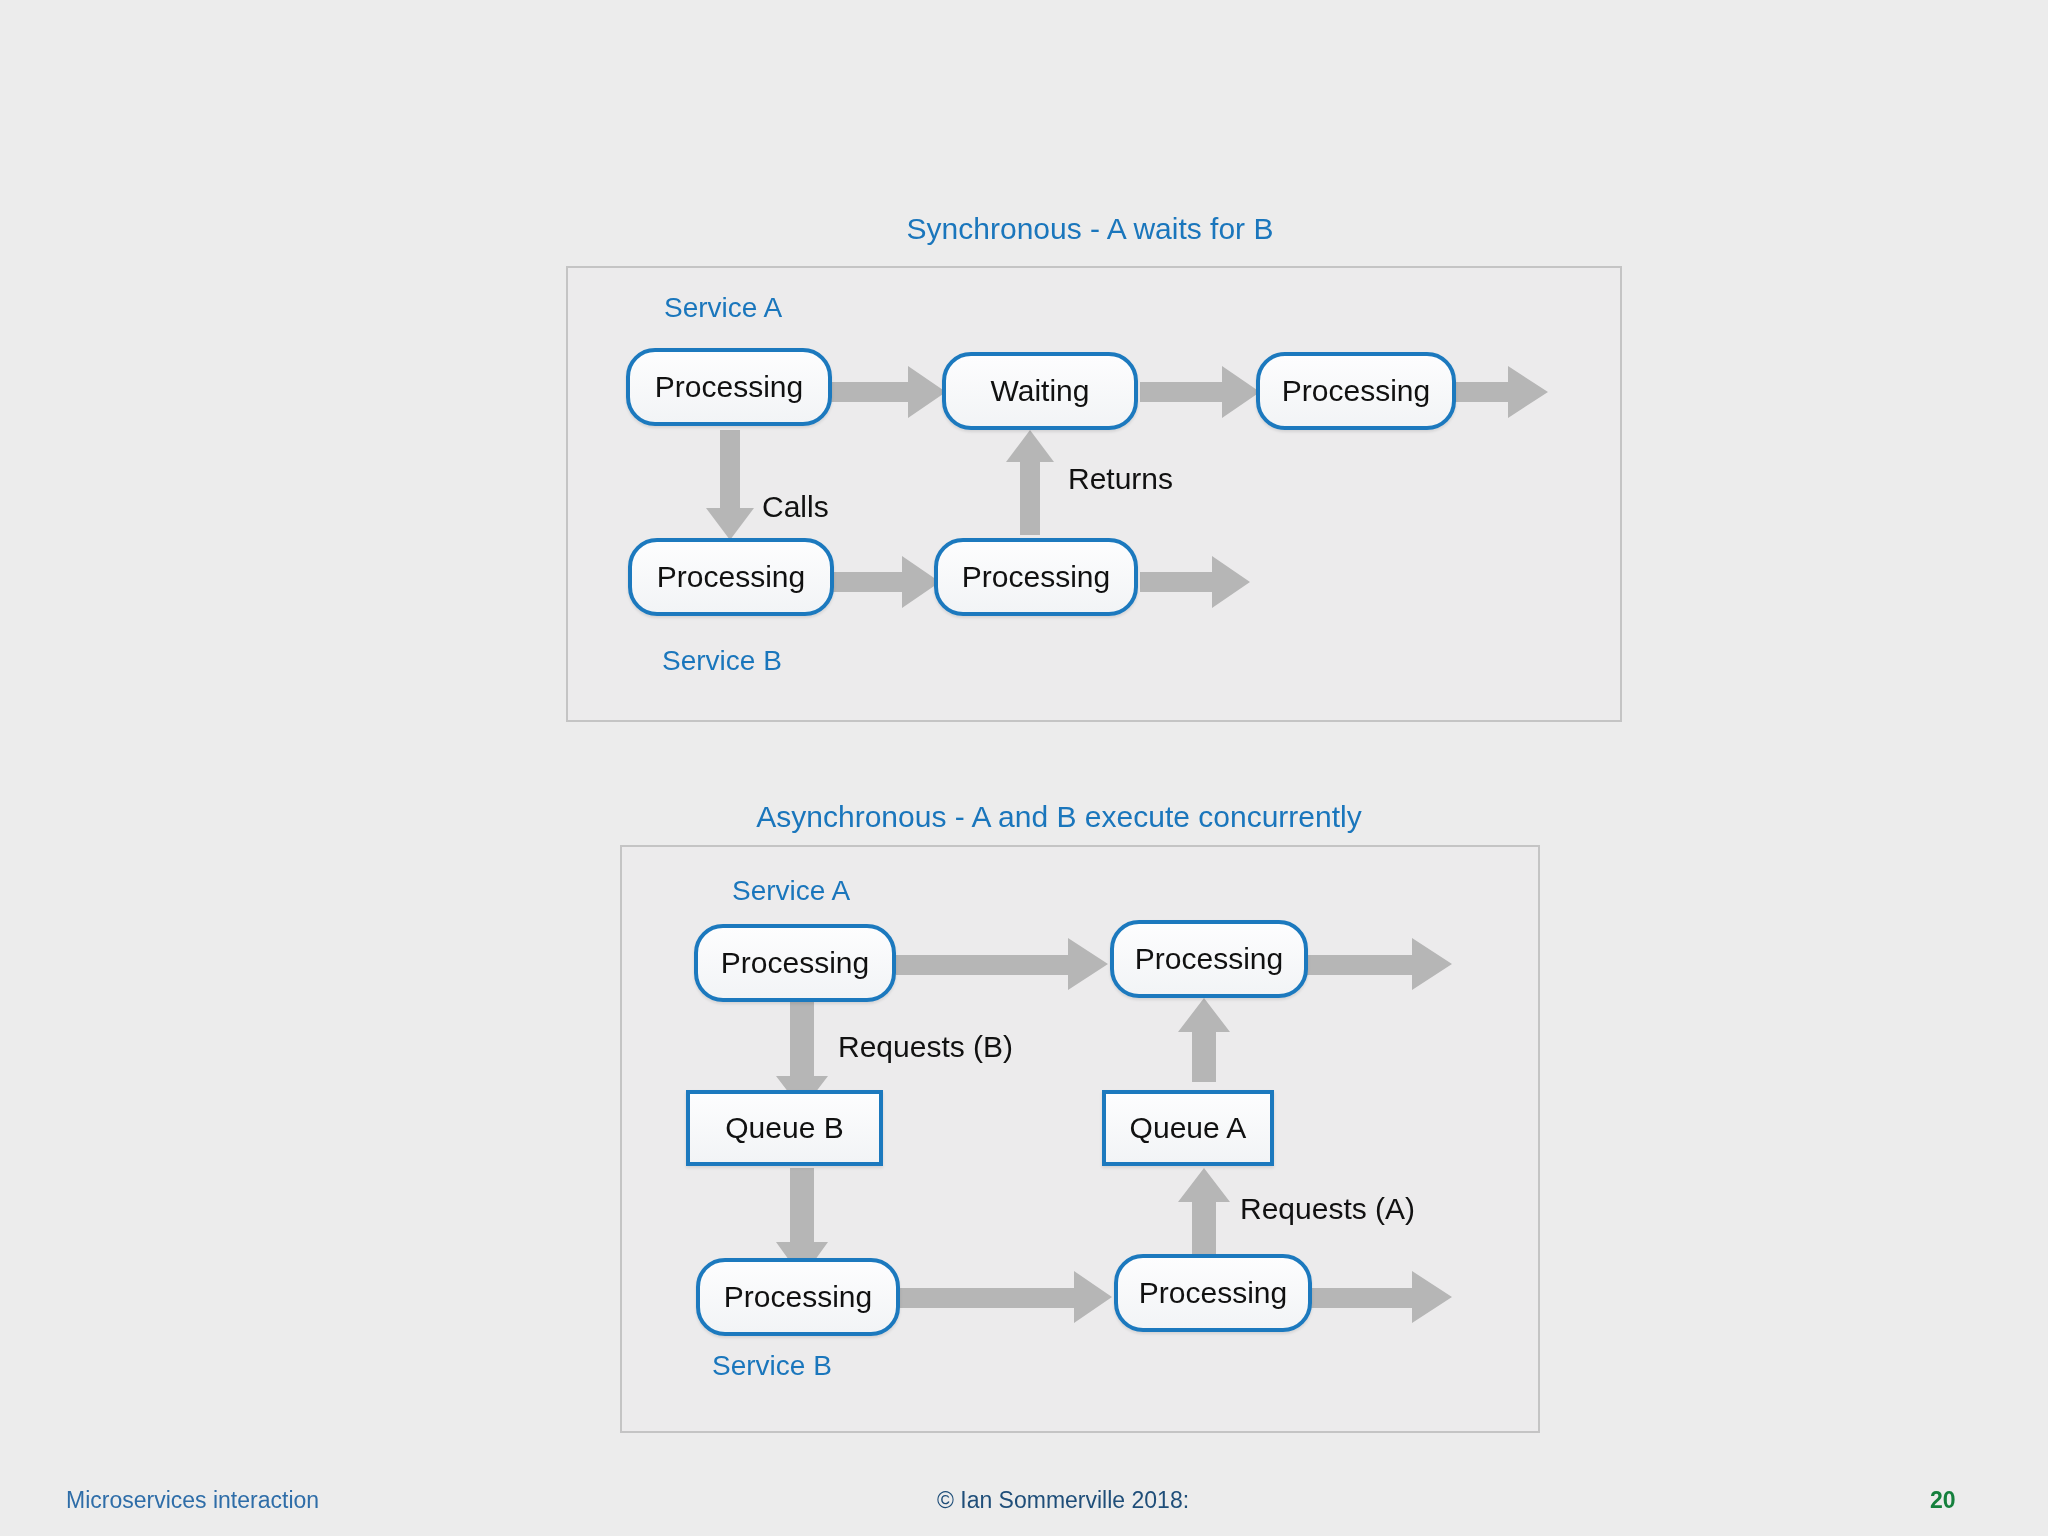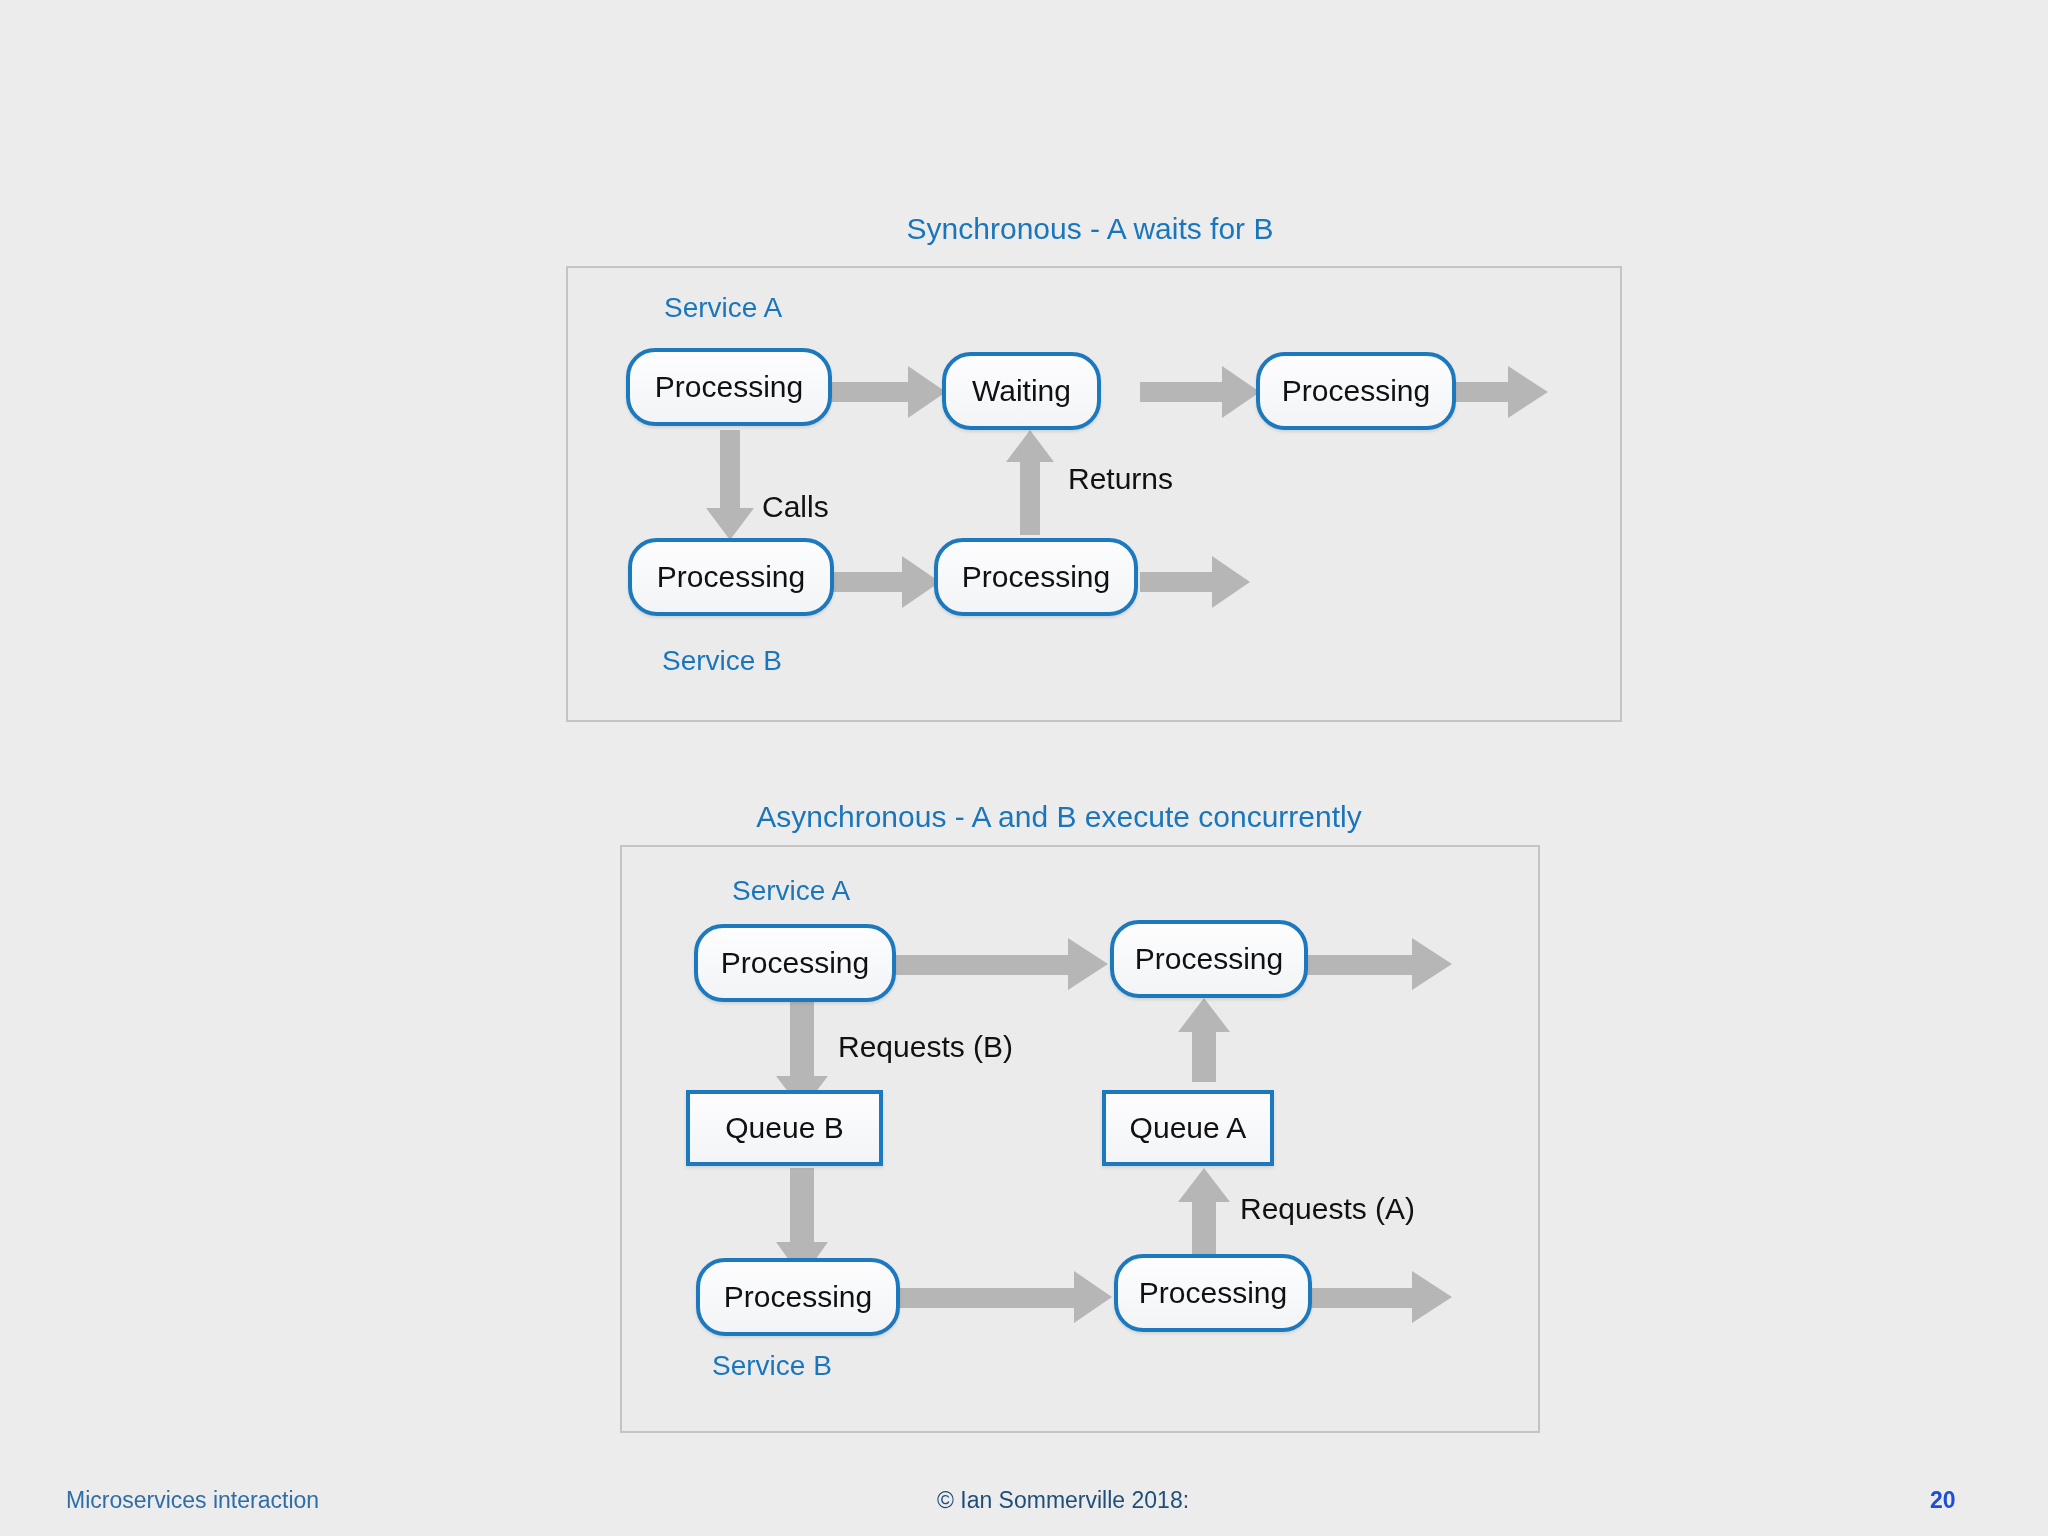--- a/index.html
+++ b/index.html
@@ -84,21 +84,21 @@
 
   
   .footer-text{
     position:absolute;
     bottom:0;
     font-size:23px;
     white-space:nowrap;
   }
   #footer-left  { left:66px;  top:1487px; color:#2E6DA8; }
   #footer-center{ left:0; top:1487px; width:2048px; text-align:center; color:#1F4E79; transform:translateX(39px);}
-  #footer-right { left:1930px; top:1487px; color:#1d4ed8; font-weight:bold; }
+  #footer-right { left:1930px; top:1487px; color:#15803d; font-weight:bold; }
 </style>
 </head>
 <body>
 
 <div class="slide">
 
 
   <div id="heading-sync" class="section-heading">Synchronous - A waits for B</div>
 
   <div id="panel-sync" class="panel"></div>
@@ -123,21 +123,21 @@
       <path d="M 832 572 L 902 572 L 902 556 L 940 582 L 902 608 L 902 592 L 832 592 Z"></path>
 
       <path d="M 1140 572 L 1212 572 L 1212 556 L 1250 582 L 1212 608 L 1212 592 L 1140 592 Z"></path>
     </g>
   </svg>
 
   <div class="node rounded" style="left:626px; top:348px; width:206px; height:78px;">
     <span>Processing</span>
   </div>
 
-  <div class="node rounded" style="left:942px; top:352px; width:159px; height:78px;">
+  <div class="node rounded" style="left:942px; top:352px; width:196px; height:78px;">
     <span>Waiting</span>
   </div>
 
   <div class="node rounded" style="left:1256px; top:352px; width:200px; height:78px;">
     <span>Processing</span>
   </div>
 
   <div class="node rounded" style="left:628px; top:538px; width:206px; height:78px;">
     <span>Processing</span>
   </div>

